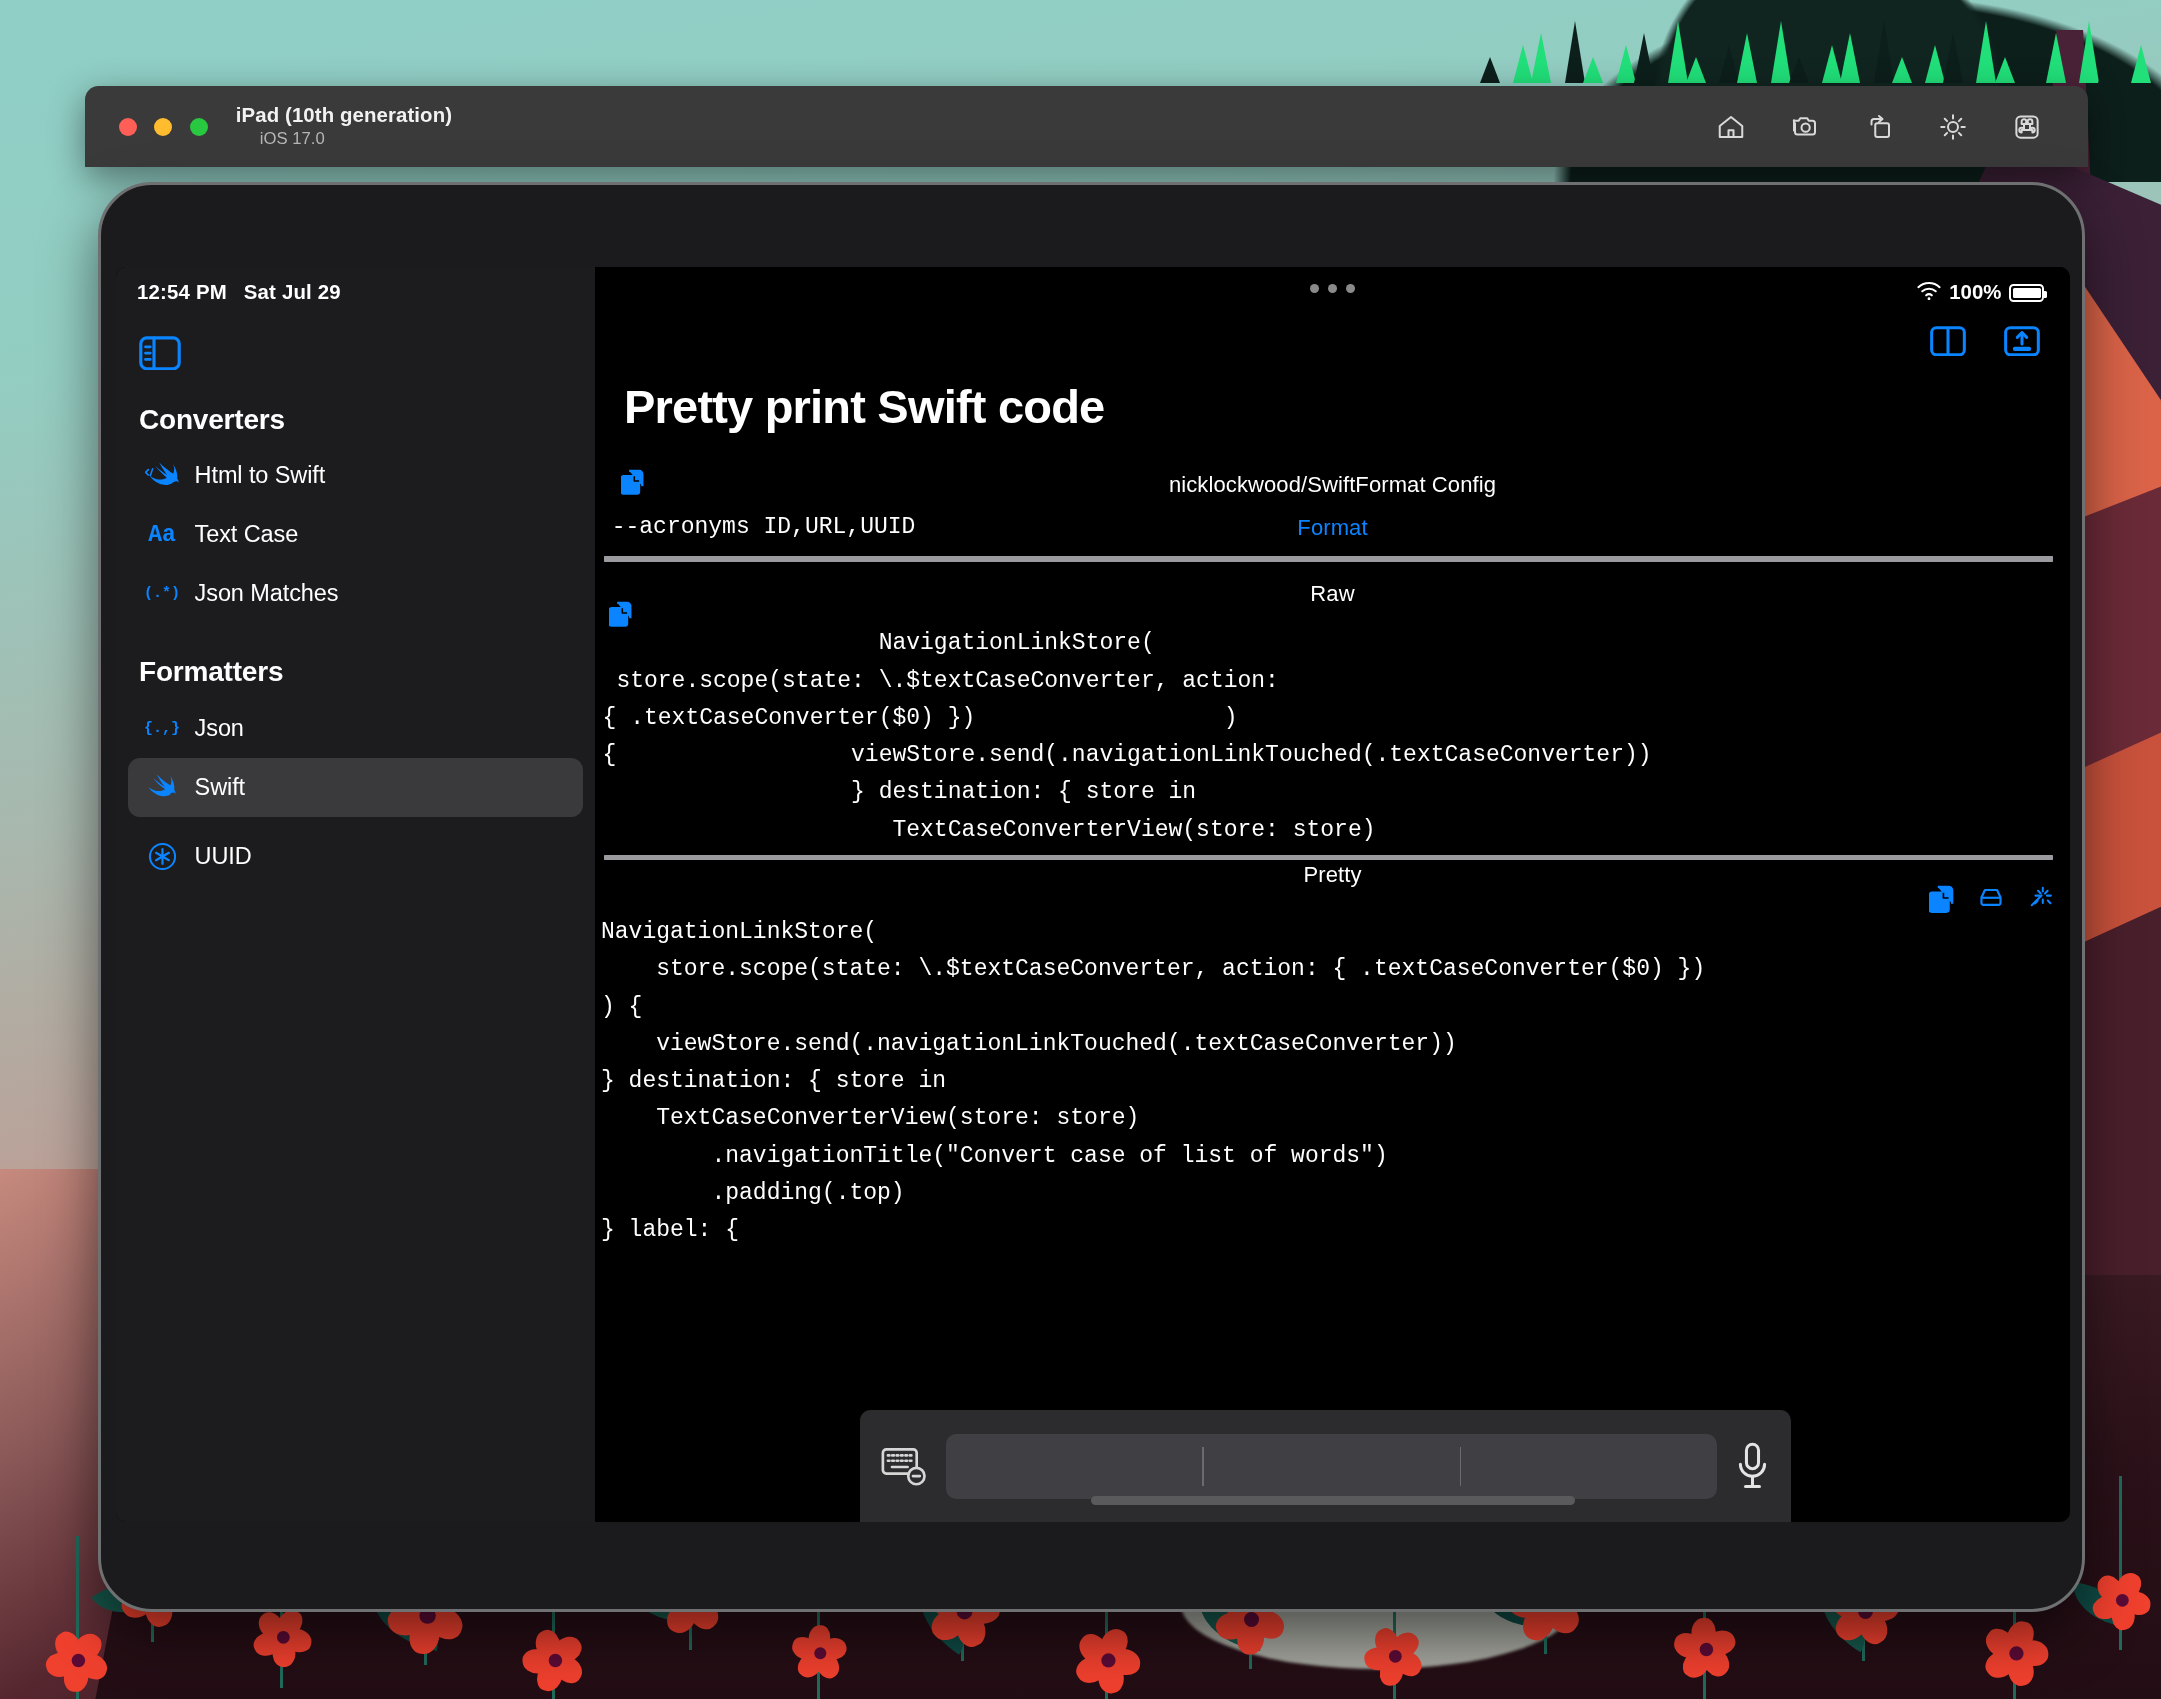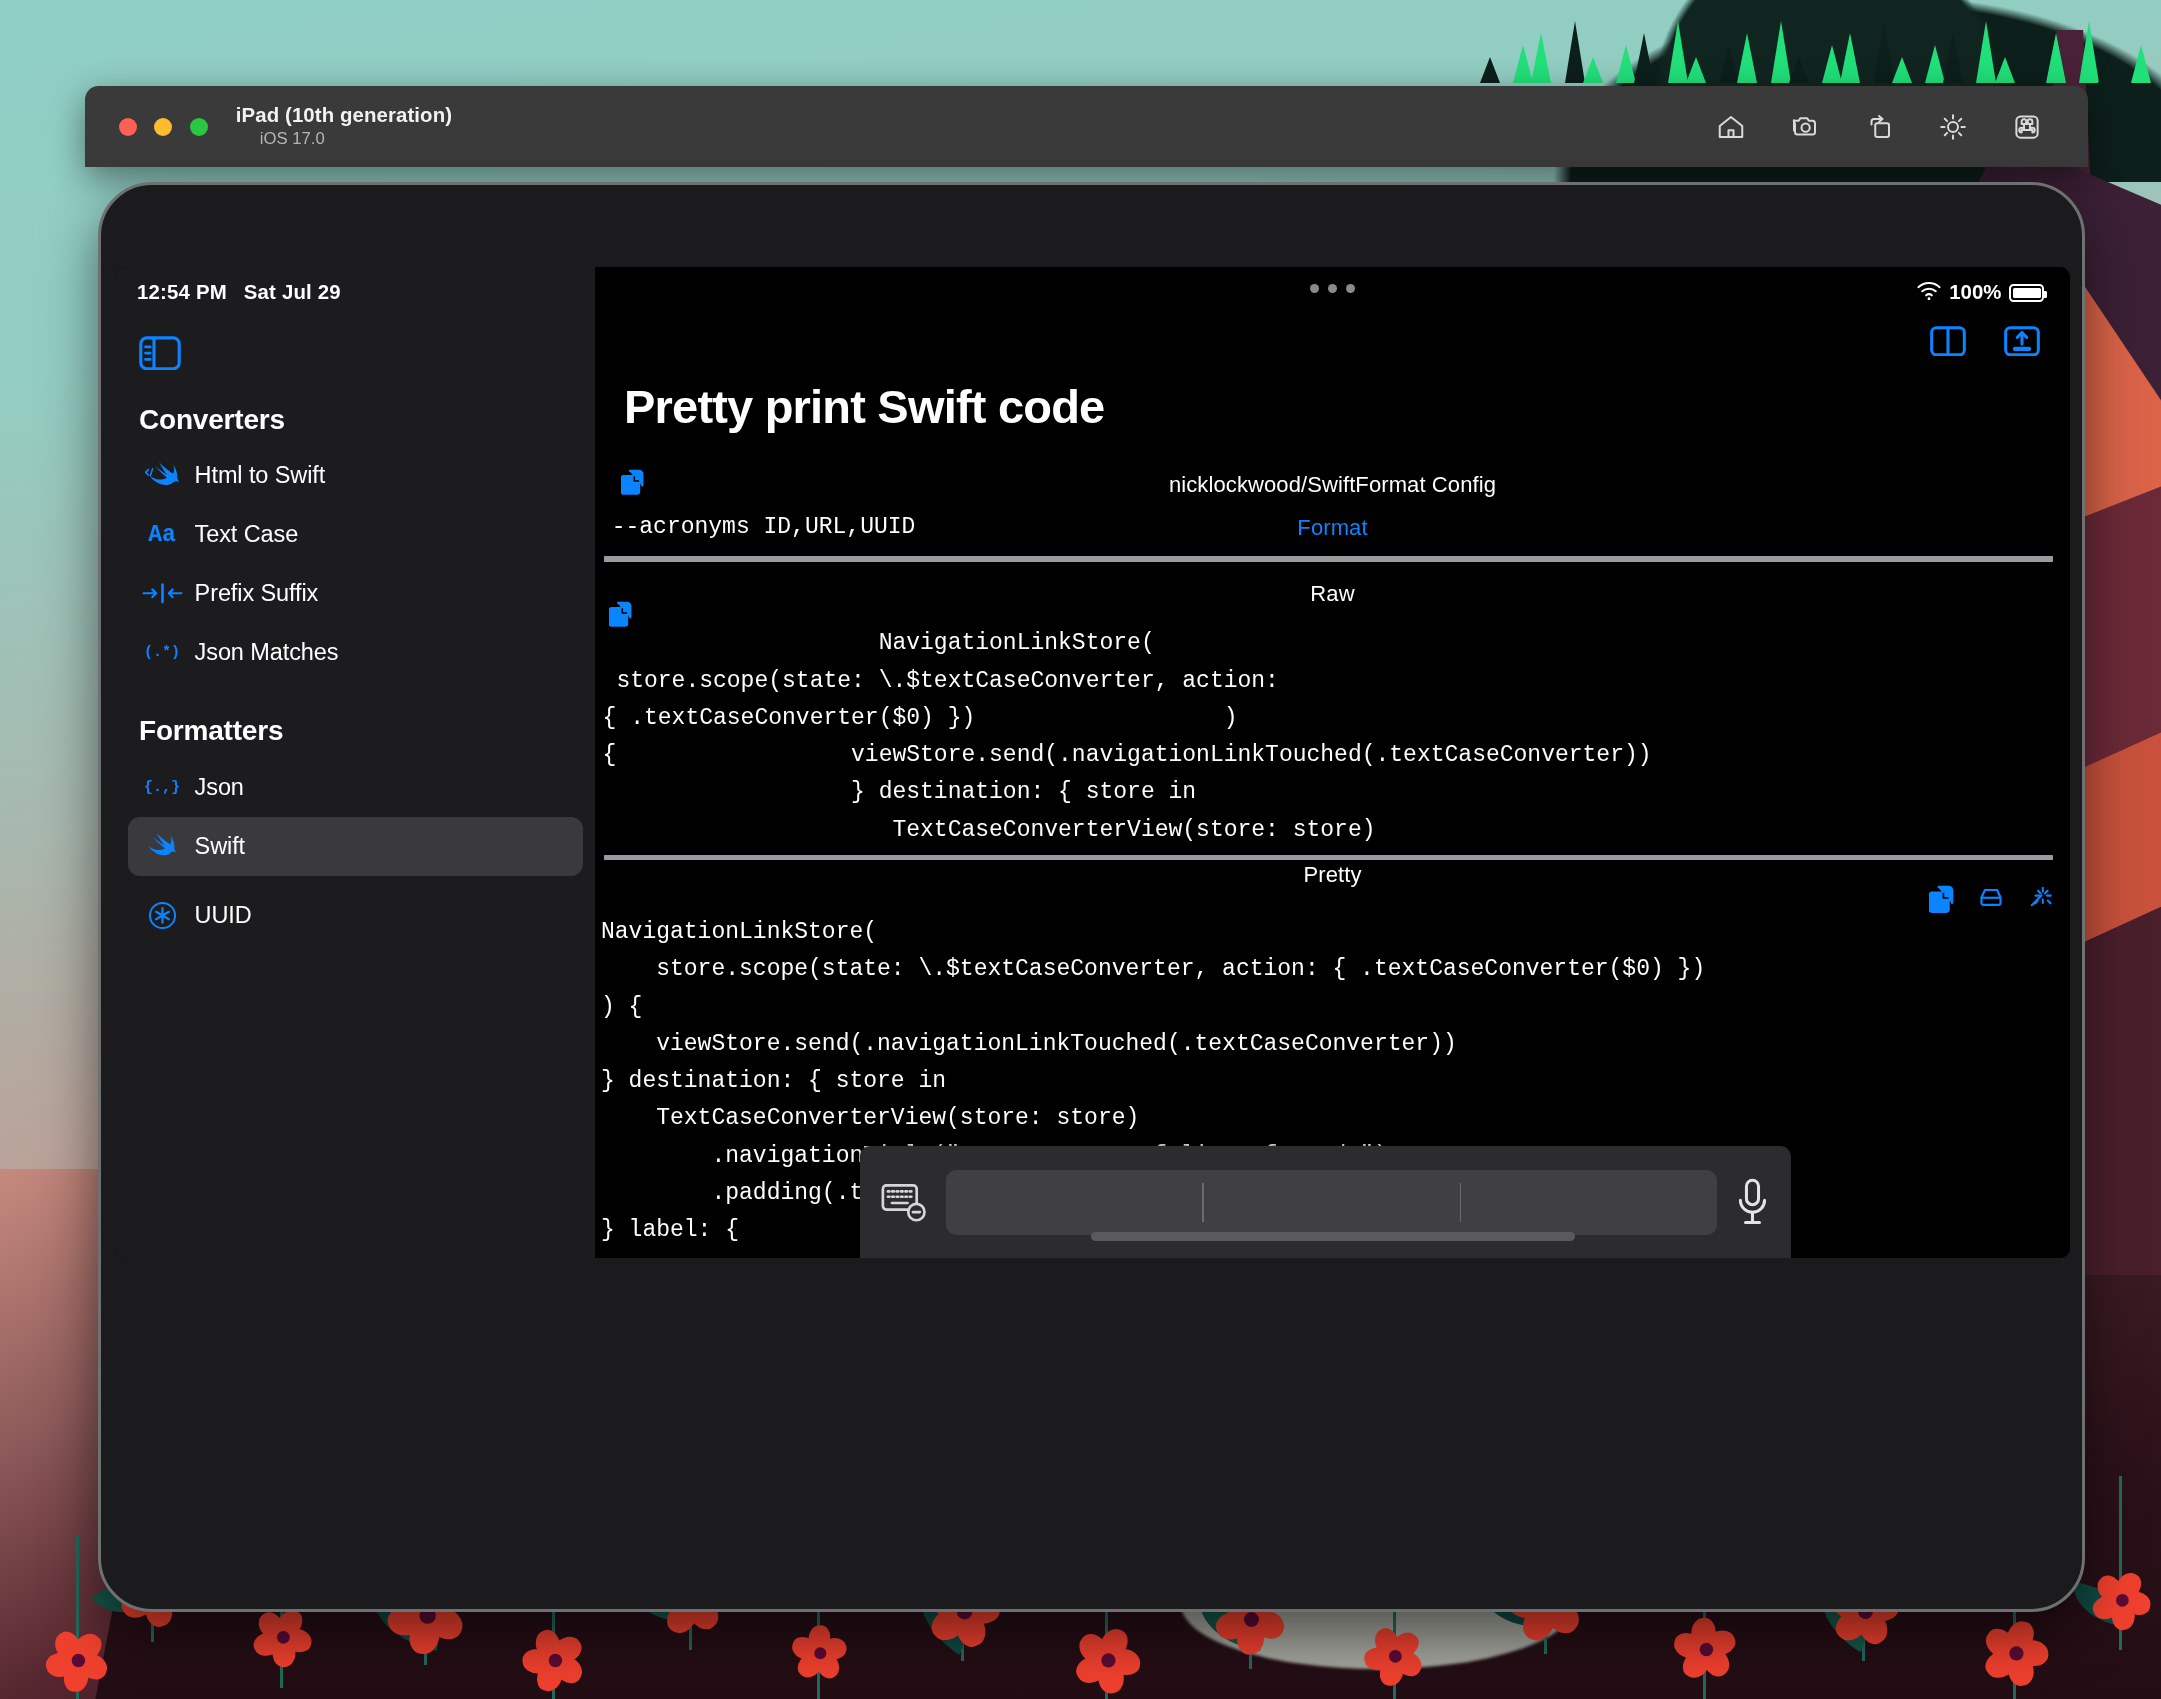--- a/index.html
+++ b/index.html
@@ -136,21 +136,21 @@
     left: 98px; top: 182px;
     width: 1987px; height: 1430px;
     background: #1b1b1d;
     border: 3.8px solid #6e7071;
     border-radius: 54px;
     box-shadow: 0 23px 53px rgba(0,0,0,.5);
   }
   #screen {
     position: absolute;
     left: 15px; top: 82px;
-    width: 1954px; height: 991px;
+    width: 1954px; height: 1255px;
     background: #000;
     border-radius: 10.6px;
     overflow: hidden;
     display: flex;
   }
 
   
   #sidebar {
     width: 479px; height: 100%;
     background: #1c1c1e;
@@ -572,32 +572,20 @@
                   <path d="M26.4 21.6c-3.4 2.1-8.1 2.3-12.8.3-3.8-1.6-7-4.5-9.3-7.8 1 .8 2.2 1.5 3.4 2.1 5 2.6 10 2.4 13.5.1-3.9-2.9-8.2-7.7-11.4-11.6.7.7 1.5 1.4 2.4 2.1 2.9 2.5 7.4 5.8 9.4 6.9-4.2-5.6-7.9-12.5-7.7-12.3 6.5 6.6 12.6 10.3 12.6 10.3.4.2.7.4.9.6.2-.6.4-1.2.6-1.9.7-2.4.4-5.2-1-7.8 3.1 4.7 5 10 4.2 14.4l.1.1c1.7 2.1 1.2 4.3 1 3.9-.9-2.2-2.6-1.5-4.9-.4Z" fill="#0a84ff"></path>
                 </svg>
               </span>
               <span class="sb-label">Html to Swift</span>
             </div>
             <div class="sb-item">
               <span class="sb-ic mono-ic" style="font-size: 23px;">Aa</span>
               <span class="sb-label">Text Case</span>
             </div>
             <div class="sb-item">
-              <span class="sb-ic">
-                <svg viewBox="0 0 40 22" fill="none" stroke="#0a84ff" stroke-width="2.1" stroke-linecap="round" stroke-linejoin="round" style="width: 41px;">
-                  <path d="M1.5 11h12"></path>
-                  <path d="M10 7.2 13.8 11 10 14.8"></path>
-                  <path d="M20 2.6v16.8" stroke-width="2.6"></path>
-                  <path d="M38.5 11h-12"></path>
-                  <path d="M30 7.2 26.2 11 30 14.8"></path>
-                </svg>
-              </span>
-              <span class="sb-label">Prefix Suffix</span>
-            </div>
-            <div class="sb-item">
               <span class="sb-ic mono-ic" style="font-size: 15px;">(.*)</span>
               <span class="sb-label">Json Matches</span>
             </div>
           </div>
           <div class="sb-section-title">Formatters</div>
           <div class="sb-list">
             <div class="sb-item">
               <span class="sb-ic mono-ic" style="font-size: 15px;">{.,}</span>
               <span class="sb-label">Json</span>
             </div>

